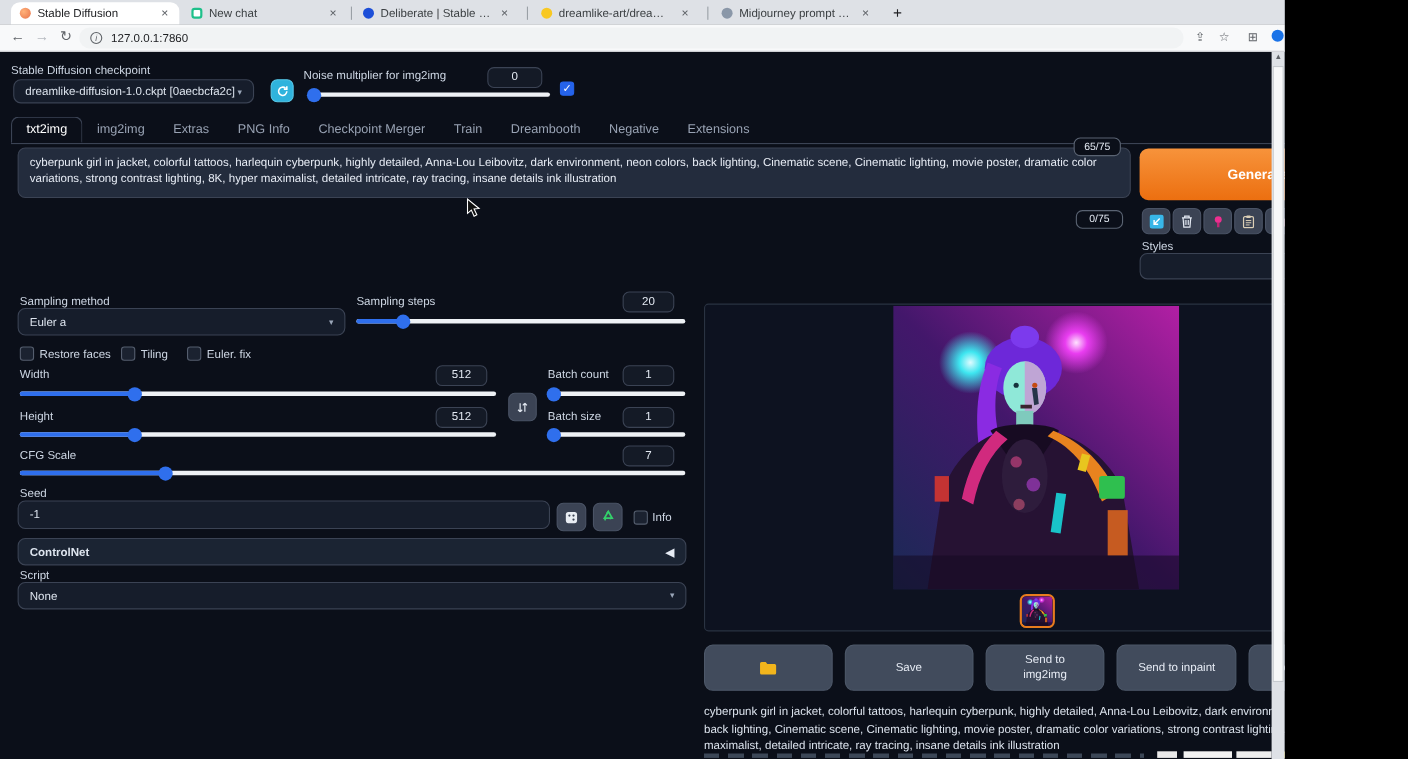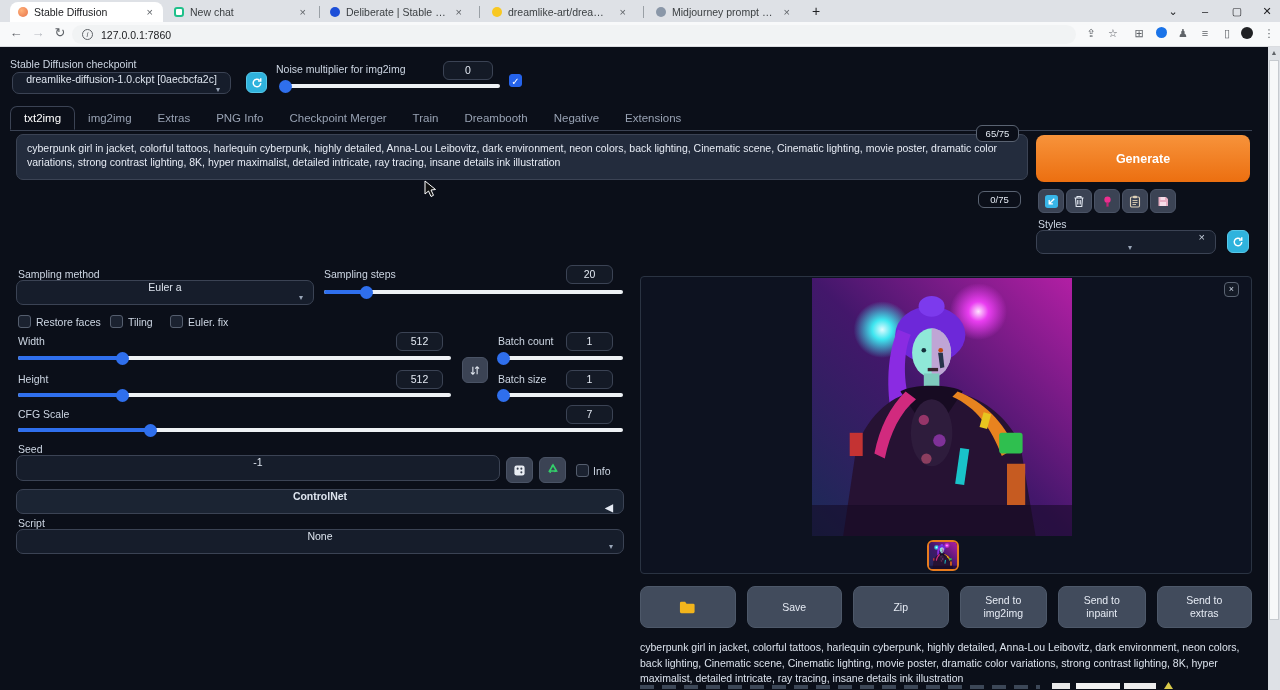--- a/index.html
+++ b/index.html
@@ -1,17 +1,17 @@
 <!DOCTYPE html>
 <html><head>
 <meta charset="utf-8">
 <style>
   * { margin:0; padding:0; box-sizing:border-box; }
   body { font-family:"Liberation Sans", sans-serif; background:#000; }
-  .screen { position:relative; width:1280px; height:690px; overflow:hidden; background:#0b0f19; }
+  .screen { position:relative; width:1168px; height:690px; overflow:hidden; background:#0b0f19; }
   .abs { position:absolute; }
 
   
   .tabstrip { position:absolute; left:0; top:0; width:1280px; height:22px; background:#dee1e6; }
   .tab { position:absolute; top:2px; height:20px; display:flex; align-items:center; gap:6px;
          padding:0 8px; font-size:10.5px; color:#3c4043; border-radius:8px 8px 0 0; }
   .tab.active { background:#ffffff; color:#202124; }
   .tab .ttl { white-space:nowrap; overflow:hidden; text-overflow:ellipsis; flex:1; }
   .fav { width:10px; height:10px; border-radius:50%; flex:0 0 auto; }
   .tabx { font-size:11px; color:#5f6368; padding:0 2px; }
@@ -26,21 +26,21 @@
              font-size:10.5px; color:#202124; }
   .infoi { width:11px; height:11px; border:1px solid #5f6368; border-radius:50%; color:#5f6368;
            font-size:8px; line-height:10px; text-align:center; font-style:italic; }
   .tbic { position:absolute; top:5px; width:18px; height:15px; font-size:11px; color:#5f6368; text-align:center; }
 
   
   .lbl { position:absolute; font-size:10.5px; color:#cdd6e3; }
   .valbox { position:absolute; background:#141a26; border:1px solid #3b4354; border-radius:6px;
             color:#e3e9f2; font-size:10.5px; text-align:center; line-height:17px; }
   .sel { position:absolute; background:#161d2b; border:1px solid #3b4354; border-radius:7px;
-         color:#dde4ee; font-size:10.5px; display:flex; align-items:center; padding:0 10px;flex-direction:column; }
+         color:#dde4ee; font-size:10.5px; display:flex; align-items:center; padding:0 10px; }
   .sel .caret { margin-left:auto; font-size:8px; color:#9aa6b8; }
   .ta { position:absolute; background:#232c3d; border:1px solid #3b4354; border-radius:7px;
         color:#e6ebf4; font-size:10.5px; line-height:13.5px; padding:7px 10px; overflow:hidden; }
   .counter { position:absolute; background:#0b0f19; border:1px solid #5a6372; border-radius:6px;
              color:#e3e9f2; font-size:9.5px; text-align:center; line-height:15px; z-index:3; }
   .slider { position:absolute; height:4px; background:#eef1f5; border-radius:2px; }
   .slider .fill { position:absolute; left:0; top:0; bottom:0; background:#2f6fed; border-radius:2px; }
   .slider .thumb { position:absolute; top:-4.5px; width:13px; height:13px; border-radius:50%;
                    background:#2f6fed; }
   .cb { position:absolute; width:13px; height:13px; border:1px solid #555e6e; border-radius:3px;
@@ -361,21 +361,20 @@
     </div>
   </div>
 
   <div class="abs" style="left:640px;top:586px;width:612px;height:42px;display:flex;gap:11px">
     <div class="gbtn">
       <svg width="17" height="14" viewBox="0 0 18 14">
         <path d="M1 3 a1.5 1.5 0 0 1 1.5-1.5 h4 l1.5 2 h7 a1.5 1.5 0 0 1 1.5 1.5 v7 a1.5 1.5 0 0 1 -1.5 1.5 h-12.5 a1.5 1.5 0 0 1 -1.5 -1.5 Z" fill="#f2b51c"></path>
       </svg>
     </div>
     <div class="gbtn">Save</div>
-    <div class="gbtn">Zip</div>
     <div class="gbtn" style="padding:2px 18px">Send to img2img</div>
     <div class="gbtn" style="padding:2px 18px">Send to inpaint</div>
     <div class="gbtn">Send to extras</div>
   </div>
 
   <div class="infotxt" style="left:640px;top:640px;width:612px;height:47px;overflow:hidden">cyberpunk girl in jacket, colorful tattoos, harlequin cyberpunk, highly detailed, Anna-Lou Leibovitz, dark environment, neon colors, back lighting, Cinematic scene, Cinematic lighting, movie poster, dramatic color variations, strong contrast lighting, 8K, hyper maximalist, detailed intricate, ray tracing, insane details ink illustration</div>
 
   <div class="abs" style="left:640px;top:685px;width:400px;height:4px;background:repeating-linear-gradient(90deg,#3c4757 0 14px,transparent 14px 22px)"></div>
   <div class="abs" style="left:1052px;top:683px;width:18px;height:6px;background:#e9e9e9"></div>
   <div class="abs" style="left:1076px;top:683px;width:44px;height:6px;background:#f2f2f2"></div>

